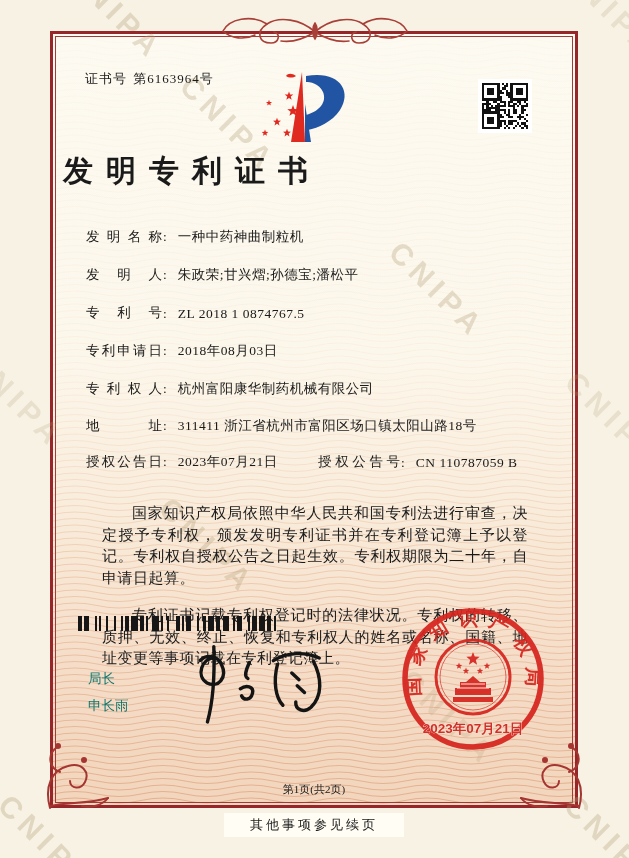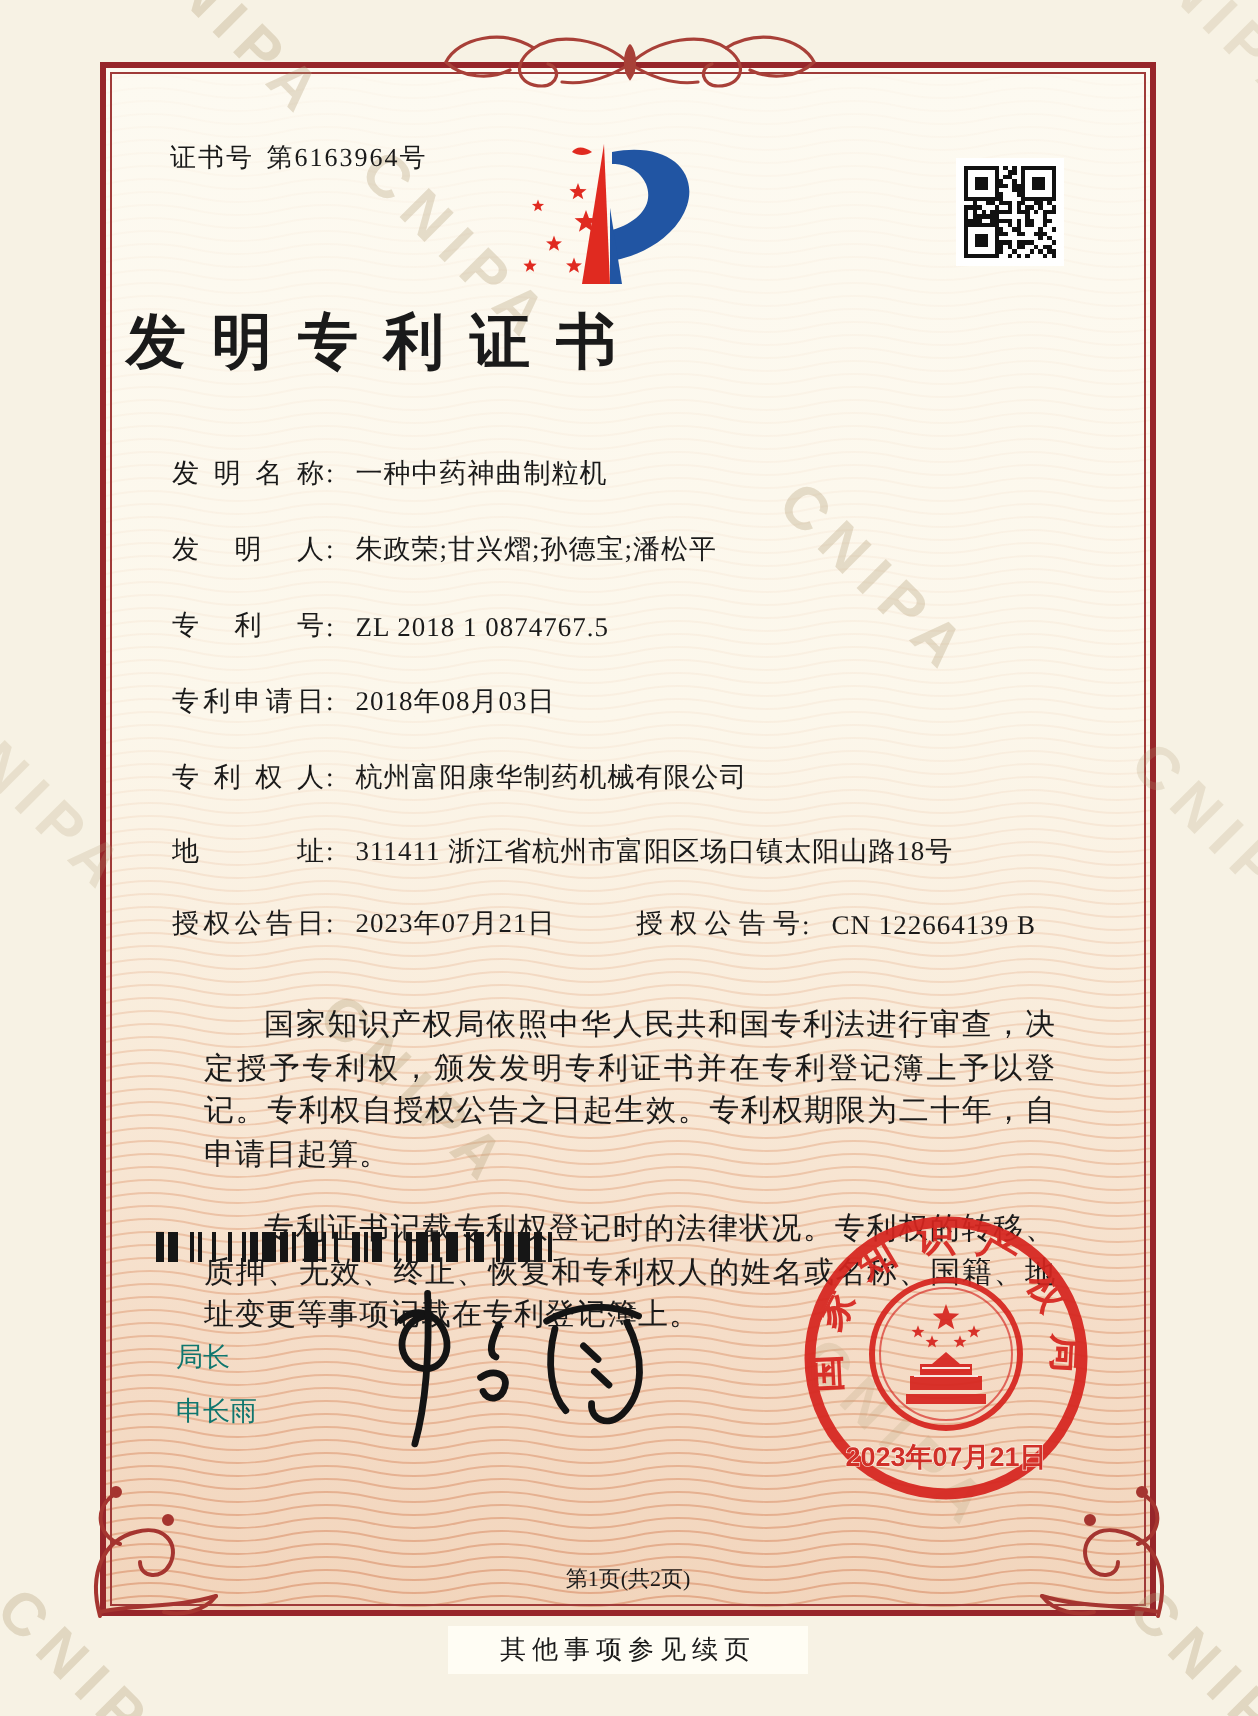--- a/index.html
+++ b/index.html
@@ -426,21 +426,21 @@
 </div>
 <div class="frow" style="top:380px">
   <span class="f-label">专利权人</span><span class="f-colon">:</span><span class="f-value">杭州富阳康华制药机械有限公司</span>
 </div>
 <div class="frow" style="top:417px">
   <span class="f-label">地址</span><span class="f-colon">:</span><span class="f-value">311411 浙江省杭州市富阳区场口镇太阳山路18号</span>
 </div>
 <div class="frow" style="top:453px">
   <span class="f-label">授权公告日</span><span class="f-colon">:</span><span class="f-value">2023年07月21日</span>
   <span class="g2">
-    <span class="f-label">授权公告号</span><span class="f-colon">:</span><span class="f-value">CN 122664139 B</span>
+    <span class="f-label">授权公告号</span><span class="f-colon">:</span><span class="f-value">CN 110787059 B</span>
   </span>
 </div>
 
 <div class="bodytext">
   <p>国家知识产权局依照中华人民共和国专利法进行审查，决定授予专利权，颁发发明专利证书并在专利登记簿上予以登记。专利权自授权公告之日起生效。专利权期限为二十年，自申请日起算。</p>
   <p>专利证书记载专利权登记时的法律状况。专利权的转移、质押、无效、终止、恢复和专利权人的姓名或名称、国籍、地址变更等事项记载在专利登记簿上。</p>
 </div>
 
 <div class="barcode" id="barcode">
     <div class="bar" style="width: 4.25532px;"></div>

